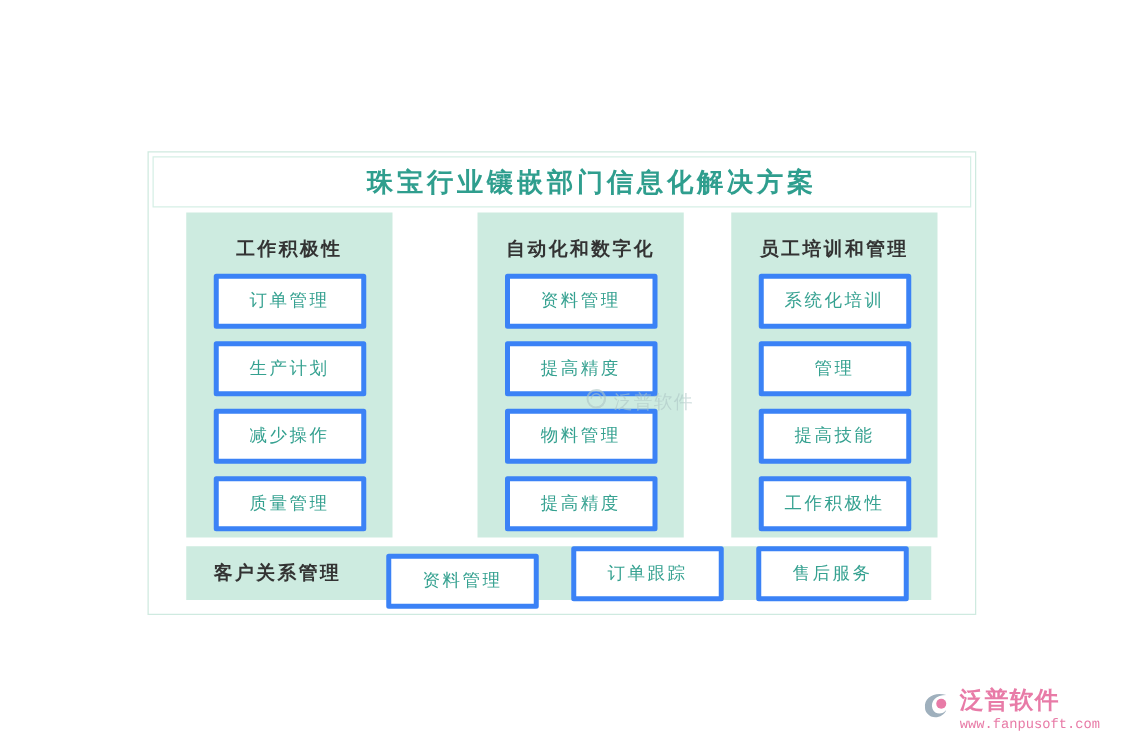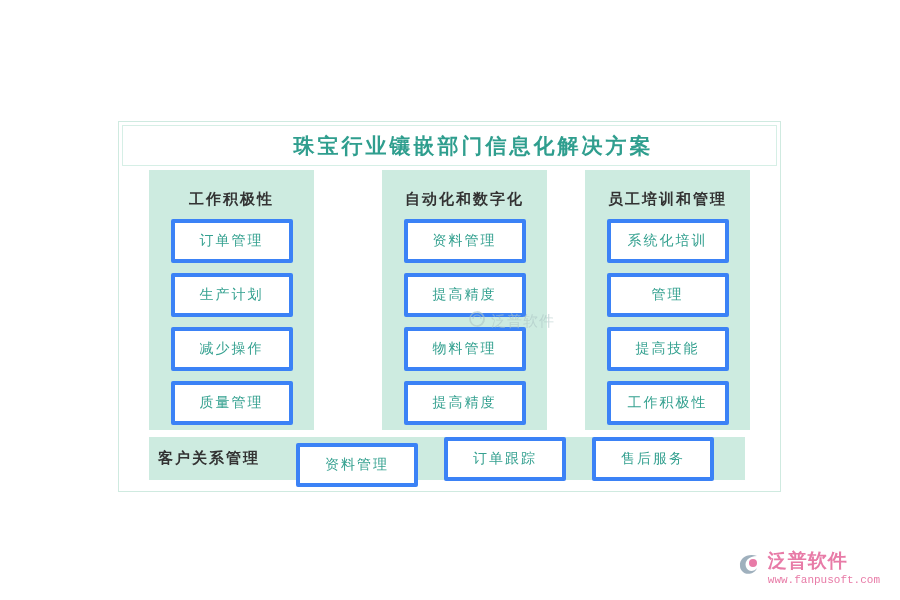--- a/index.html
+++ b/index.html
@@ -36,21 +36,21 @@
     border:4px solid #3b82f6;border-radius:2px;
     display:flex;align-items:center;justify-content:center;
     color:#35a190;font-size:14px;letter-spacing:2px;
   }
   .col .item:first-of-type{margin-top:17px;}
   .bottom{
     position:absolute;left:30px;top:315px;width:596px;height:43px;
     background:#cdebe0;display:flex;align-items:center;
   }
   .bottom-header{
-    margin-left:9px;font-weight:bold;font-size:15px;color:#333333;letter-spacing:2px;
+    margin-left:22px;font-weight:bold;font-size:15px;color:#333333;letter-spacing:2px;
   }
   .bottom .item{margin:0 0 0 26px;}
   .bottom .item.first{margin-left:36px;margin-top:12px;}
   .watermark{
     position:absolute;left:468px;top:310px;z-index:5;
     display:flex;align-items:center;gap:5px;
     color:#aec7c6;opacity:.6;font-size:15px;letter-spacing:1px;
     pointer-events:none;
   }
   .brand{

